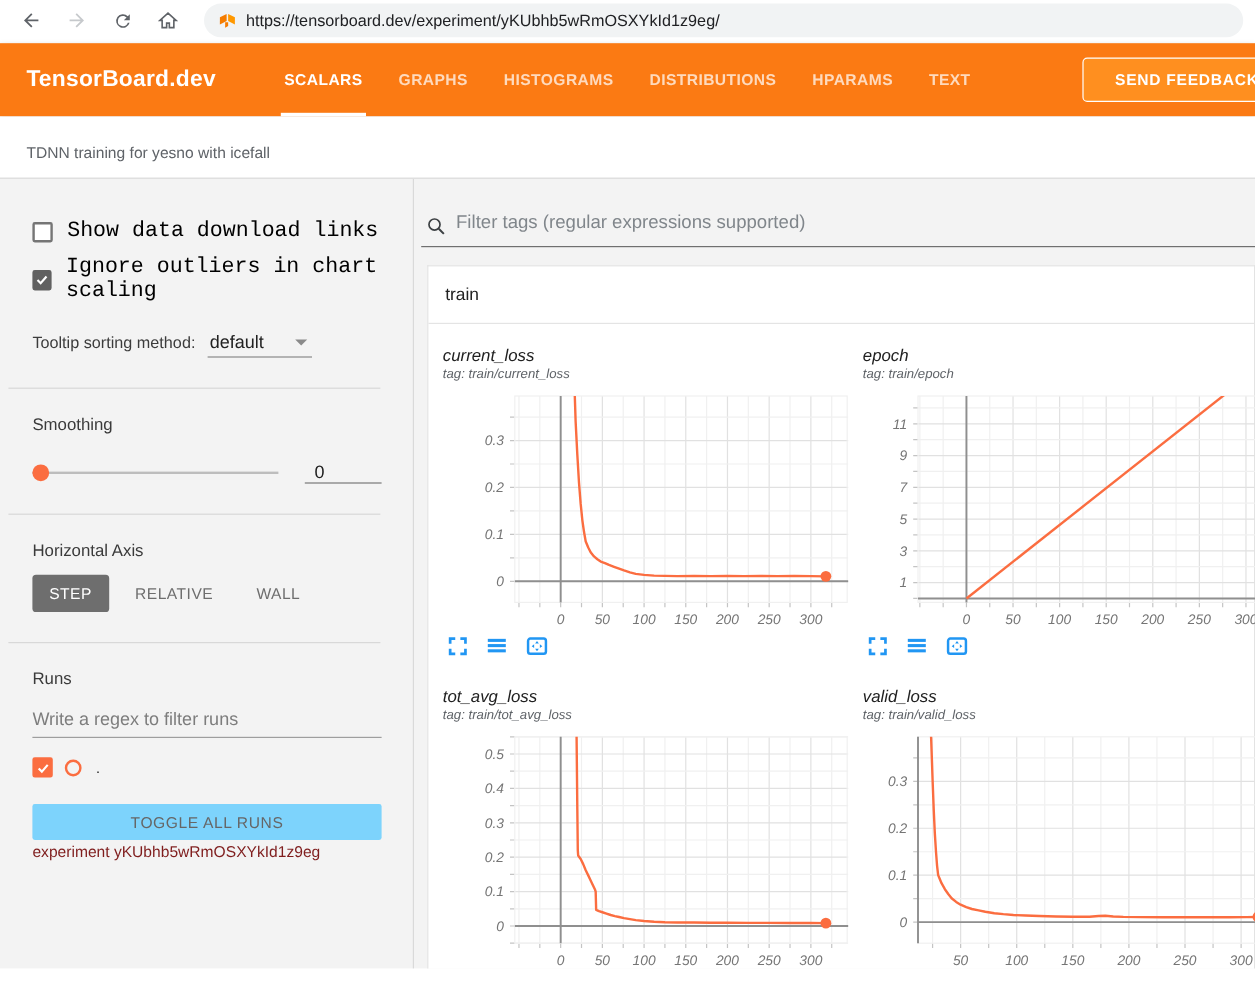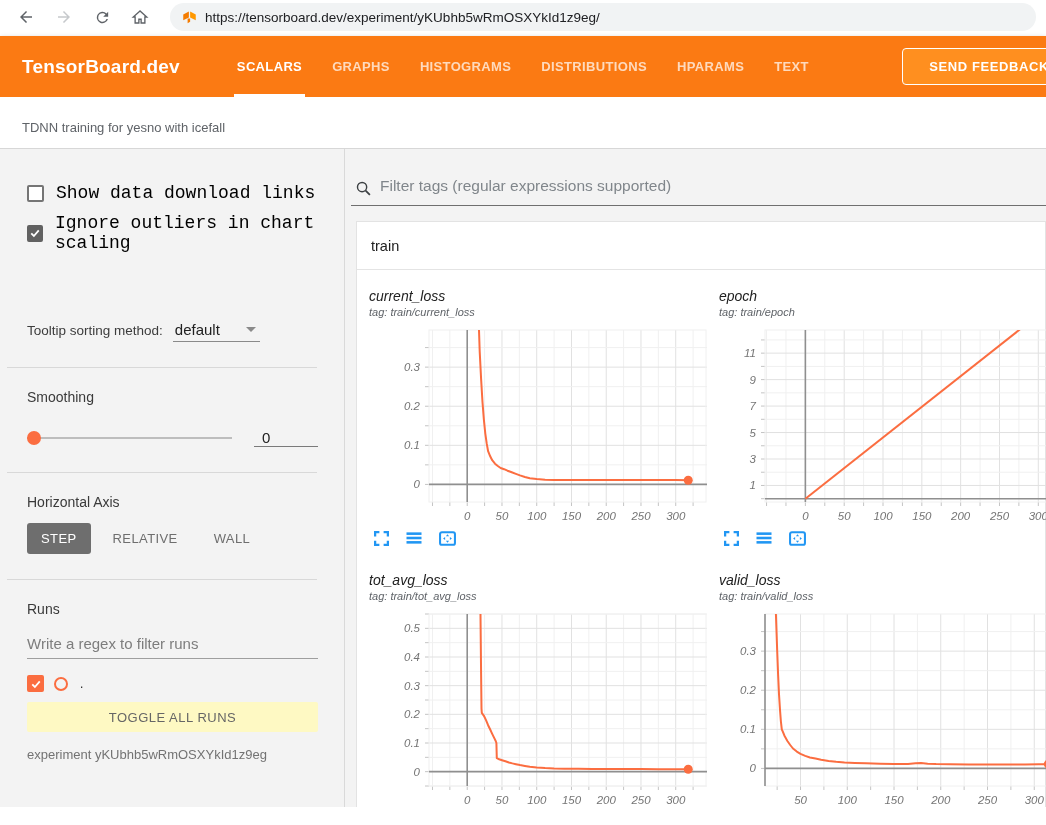--- a/index.html
+++ b/index.html
@@ -37,43 +37,43 @@
 
   
   .cb-row { display:flex; align-items:center; gap:12px; margin-bottom:10px; cursor:pointer; }
   .cb { width:17px; height:17px; border:2px solid #757575; border-radius:2px; background:#fff;
     display:flex; align-items:center; justify-content:center; }
   .cb.checked { background:#616161; border-color:#616161; }
   .cb.orange { background:#fb6d40; border-color:#fb6d40; }
   .cb-label { font-size:18px; color:#000000;font-family:Liberation Mono, monospace; }
   .tooltip-row { margin-top:24px; display:flex; align-items:baseline; gap:10px; }
   .tooltip-label { font-size:13.5px; color:#3c3c3c; }
-  .select { display:flex; align-items:center; gap:26px; border-bottom:1px solid #8a8a8a; padding:0 4px 3px 2px; cursor:pointer;margin-top:44px; }
+  .select { display:flex; align-items:center; gap:26px; border-bottom:1px solid #8a8a8a; padding:0 4px 3px 2px; cursor:pointer; }
   .select-value { font-size:15px; color:#212121; }
   .caret { width:0; height:0; border-left:5px solid transparent; border-right:5px solid transparent; border-top:5px solid #8a8a8a; }
   .divider { border-top:1px solid #d8d8d8; margin:25px 27px 0 -20px; }
   .section-label { font-size:14px; color:#3a3a3a; margin-top:21px; }
   .slider-row { display:flex; align-items:center; margin-top:24px; }
   .slider { position:relative; width:205px; height:14px; cursor:pointer; }
   .slider-track { position:absolute; top:6px; left:0; right:0; height:2px; background:#bdbdbd; }
   .slider-knob { position:absolute; top:0; left:0; width:14px; height:14px; border-radius:50%; background:#fb6d40; }
   .slider-value { margin-left:22px; width:64px; text-align:left; padding-left:8px;
     border-bottom:1px solid #7a7a7a; font-size:15px; color:#212121; }
   .seg-row { display:flex; align-items:flex-end; gap:8px; margin-top:13px; }
   .seg-btn { font-size:13px; letter-spacing:0.4px; padding:8px 14px; border-radius:3px; color:#6e6e6e; cursor:pointer; }
   .seg-btn.seg-active { background:#6e6e6e; color:#fff; }
   .regex-input { display:block; width:291px; margin-top:14px; border:none; outline:none; background:transparent;
     border-bottom:1px solid #9e9e9e; font-size:15px; color:#212121; padding:4px 0 6px 0; font-family:inherit; }
   .regex-input::placeholder { color:#7d7d7d; }
   .run-row { display:flex; align-items:center; gap:10px; margin-top:16px; }
   .run-circle { width:14px; height:14px; border:2px solid #fb6d40; border-radius:50%; }
   .run-name { font-size:12px; color:#212121; margin-left:2px; }
-  .toggle-btn { width:291px; height:30px; margin-top:10px; background:#fef9c3; border-radius:2px;
+  .toggle-btn { width:291px; height:30px; margin-top:22px; background:#7dd3fc; border-radius:2px;
     display:flex; align-items:center; justify-content:center; font-size:13px; letter-spacing:0.5px; color:#666; cursor:pointer; }
-  .exp-id { margin-top:15px; font-size:13px; color:#737373; }
+  .exp-id { margin-top:2px; font-size:13px; color:#7f1d1d; }
 
   
   .filter-row { display:flex; align-items:center; gap:8px; padding:8px 0 0 4px;
     border-bottom:1.5px solid #6f6f6f; }
   .filter-input { flex:1; border:none; outline:none; background:transparent; font-size:15.5px;
     color:#212121; padding:6px 0 10px 0; font-family:inherit; }
   .filter-input::placeholder { color:#80868b; }
   .card { margin:15px 0 0 5px; background:#fff; border:1px solid #e3e3e3; border-bottom:none; min-height:600px; }
   .card-header { height:48px; display:flex; align-items:center; padding-left:14px; font-size:14.5px;
     color:#212121; border-bottom:1px solid #e4e4e4; cursor:pointer; }

